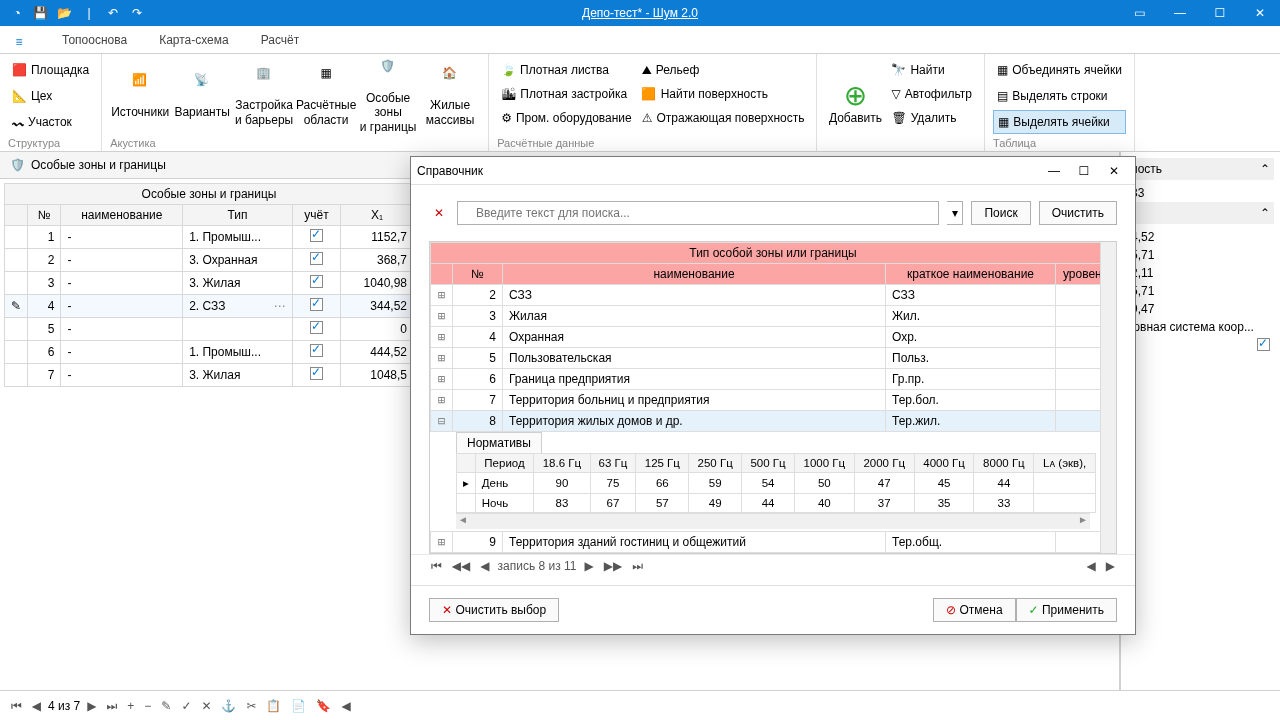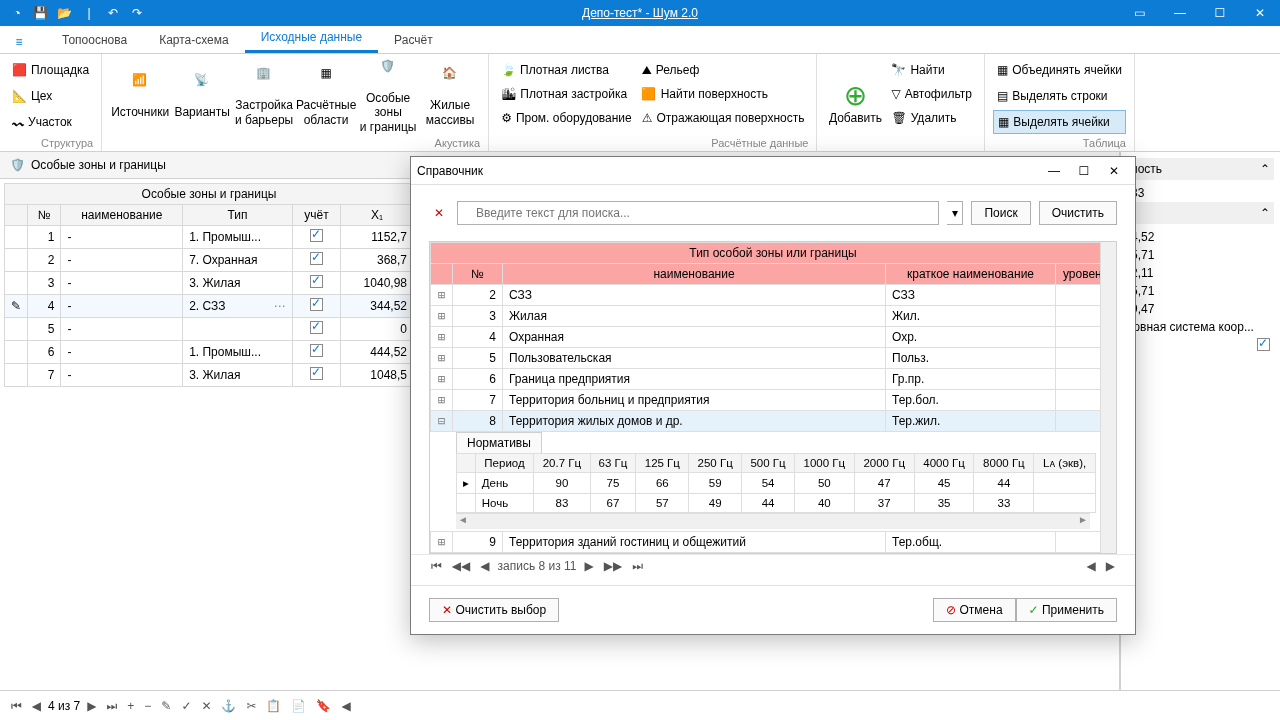--- a/index.html
+++ b/index.html
@@ -10,21 +10,21 @@
 .titlebar .title { position: absolute; left: 50%; transform: translateX(-50%); text-decoration: underline; }
 .titlebar .wincontrols { margin-left: auto; display: flex; }
 .titlebar .wincontrols div { width: 40px; height: 26px; display: flex; align-items: center; justify-content: center; }
 .tabstrip { background: #fff; height: 28px; display: flex; align-items: end; border-bottom: 1px solid #d0d0d0; padding-left: 8px; }
 .tabstrip .filebtn { width: 22px; height: 22px; display: flex; align-items: center; justify-content: center; margin-right: 16px; color:#0c7cd5;}
 .tabstrip .tab { padding: 6px 16px; color: #444; cursor: pointer; }
 .tabstrip .tab.active { border-bottom: 3px solid #0c7cd5; color: #0c7cd5; }
 .ribbon { background: #fff; height: 98px; display: flex; border-bottom: 1px solid #d0d0d0; }
 .group { border-right: 1px solid #e0e0e0; padding: 4px 8px 2px 8px; display: flex; flex-direction: column; }
 .group-body { display: flex; flex: 1; gap: 2px; }
-.group-label { text-align: right; color: #888; font-size: 11px; padding-top: 2px; }
+.group-label { text-align: left; color: #888; font-size: 11px; padding-top: 2px; }
 .rbtn-small { display: flex; align-items: center; gap: 4px; padding: 2px 4px; height: 24px; white-space: nowrap; }
 .rbtn-small.active { background:#d6eaf8; border:1px solid #7fb9e6; }
 .rbtn-large { display: flex; flex-direction: column; align-items: center; justify-content: center; width: 60px; text-align: center; line-height: 1.2; }
 .rbtn-large .ic { width: 32px; height: 32px; }
 .vstack { display: flex; flex-direction: column; }
 .ic { display: inline-block; }
 .workarea { position: absolute; top: 152px; left: 0; right: 0; bottom: 30px; background: #f9f9f9; display:flex; }
 .left-panel { flex:1; border-right:1px solid #d0d0d0; display:flex; flex-direction:column; background:#fff;}
 .panel-title { background:#f5f5f5; border-bottom:1px solid #d0d0d0; padding:6px 10px; display:flex; align-items:center; gap:6px; font-size:14px;}
 .grid { border-collapse: collapse; width: 410px; }
@@ -88,21 +88,20 @@
     <div>—</div>
     <div>☐</div>
     <div>✕</div>
   </div>
 </div>
 
 <div class="tabstrip">
   <div class="filebtn">≡</div>
   <div class="tab">Топооснова</div>
   <div class="tab">Карта-схема</div>
-  <div class="tab active">Исходные данные</div>
   <div class="tab">Расчёт</div>
 </div>
 
 <div class="ribbon">
   <div class="group">
     <div class="group-body vstack">
       <div class="rbtn-small">
           <span class="ic">🟥</span>
           <span>Площадка</span>
         </div>
@@ -252,21 +251,21 @@
               <td class="num">1</td>
               <td>-</td>
               <td>1. Промыш...</td>
               <td class="chk"><span class="checkbox checked"></span></td>
               <td class="num">1152,7</td>
             </tr>
             <tr>
               <td></td>
               <td class="num">2</td>
               <td>-</td>
-              <td>7. Охранная</td>
+              <td>3. Охранная</td>
               <td class="chk"><span class="checkbox checked"></span></td>
               <td class="num">368,7</td>
             </tr>
             <tr>
               <td></td>
               <td class="num">3</td>
               <td>-</td>
               <td>3. Жилая</td>
               <td class="chk"><span class="checkbox checked"></span></td>
               <td class="num">1040,98</td>
@@ -409,21 +408,21 @@
             <td class="num">8</td>
           </tr>
         </tbody>
     </table>
     <div class="sub-tab">Нормативы</div>
     <table class="norm">
       <tbody>
           <tr id="norm-head">
             <th style="width:18px"></th>
             <th>Период</th>
-            <th>20.7 Гц</th>
+            <th>18.6 Гц</th>
             <th>63 Гц</th>
             <th>125 Гц</th>
             <th>250 Гц</th>
             <th>500 Гц</th>
             <th>1000 Гц</th>
             <th>2000 Гц</th>
             <th>4000 Гц</th>
             <th>8000 Гц</th>
             <th>Lᴀ (экв),</th>
           </tr>

